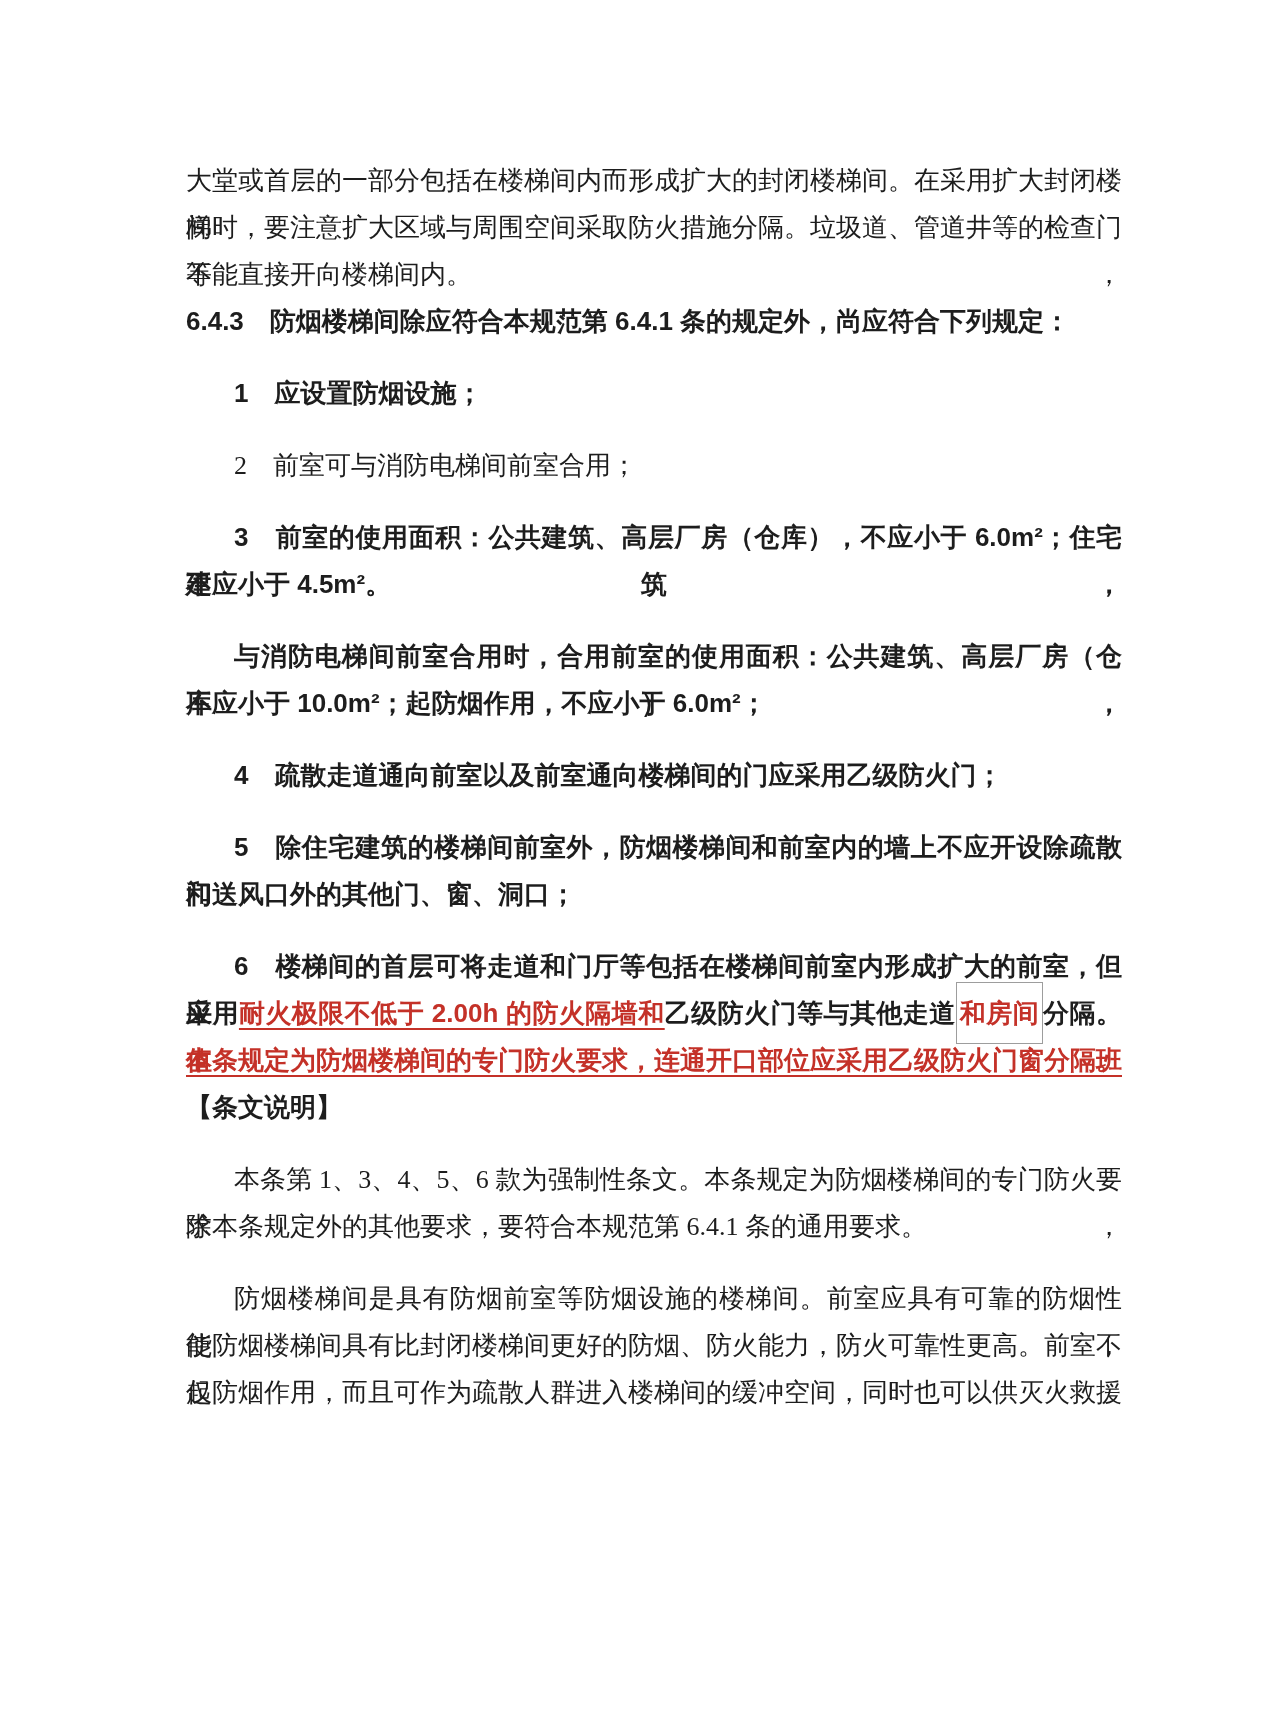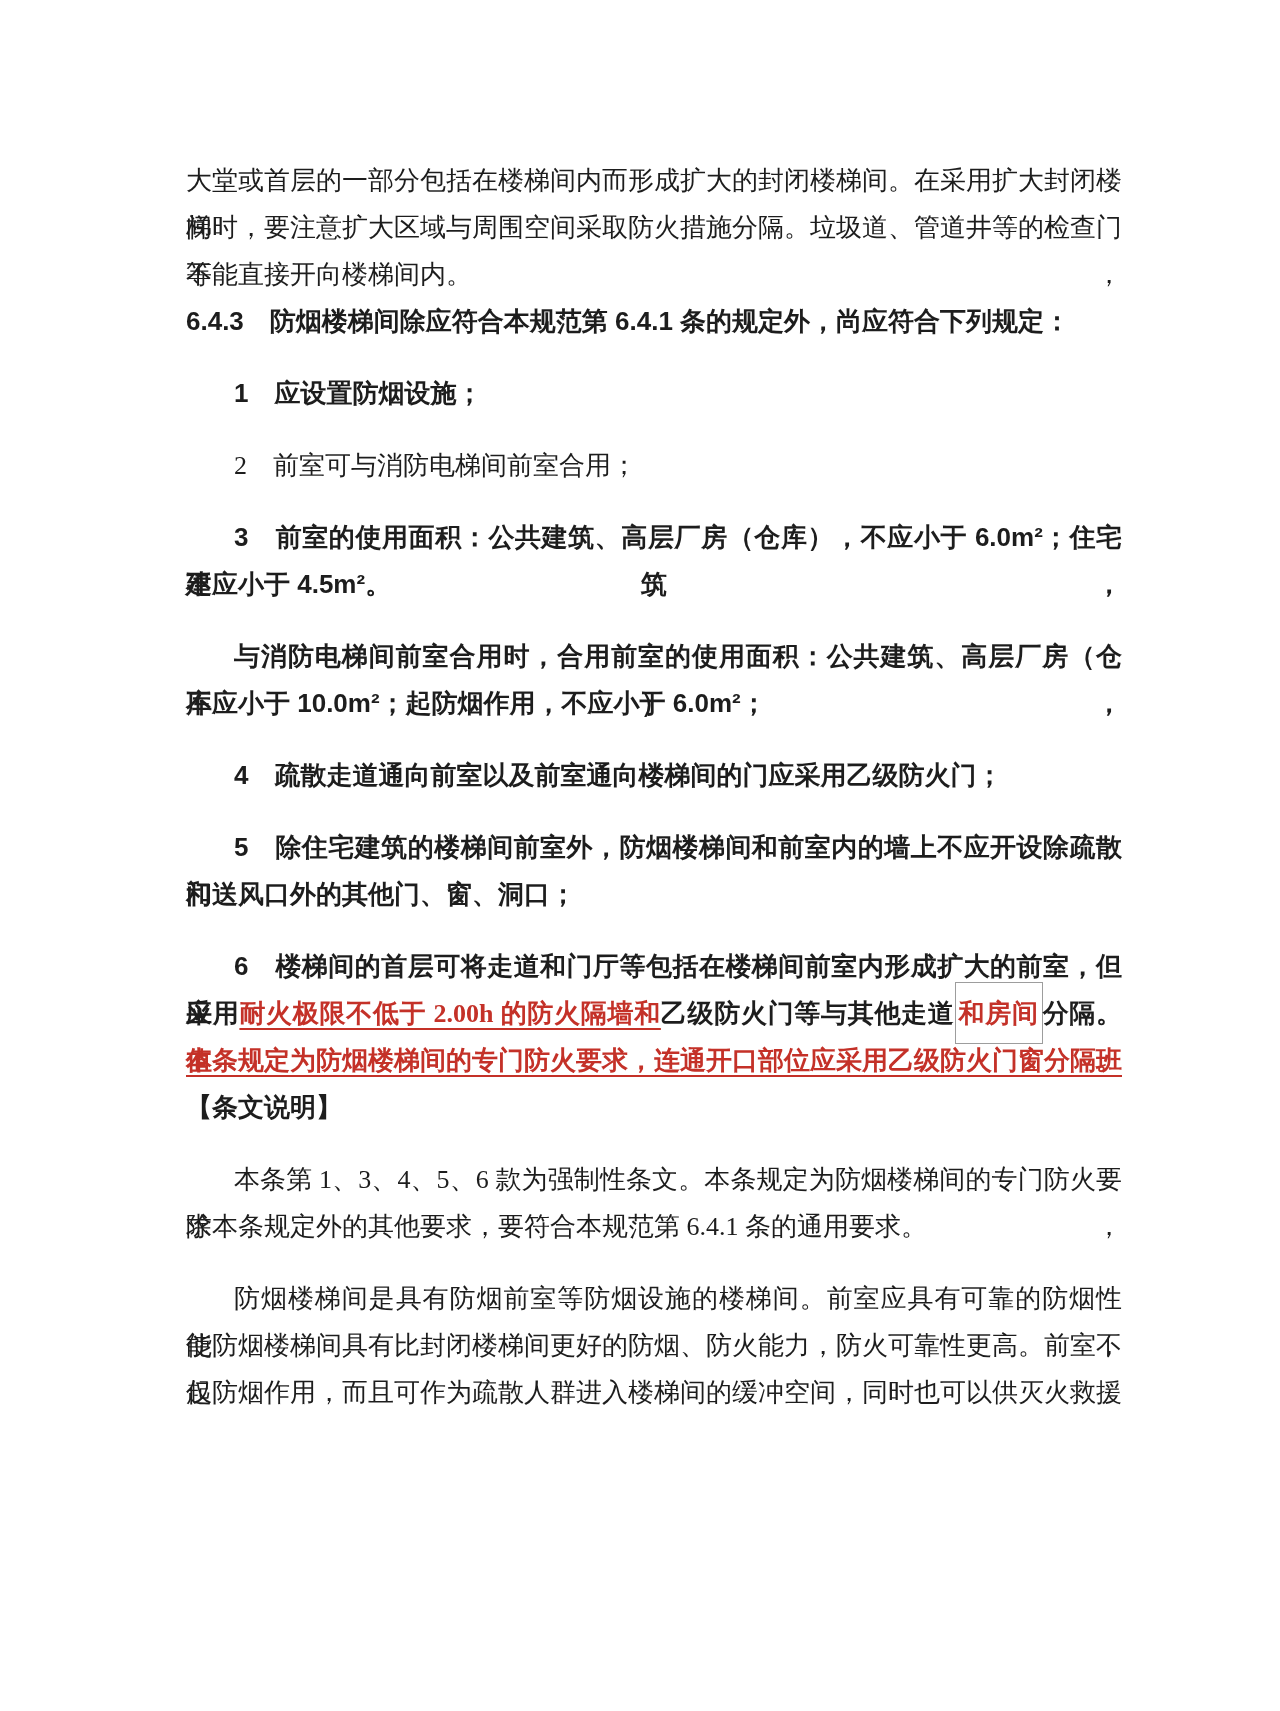--- a/index.html
+++ b/index.html
@@ -41,21 +41,21 @@
   }
   .seg-song {
     font-family: "Liberation Serif", "DejaVu Serif", serif;
     font-weight: 400;
   }
   .seg-hei {
     font-family: "Liberation Sans", "DejaVu Sans", sans-serif;
     font-weight: 600;
   }
   .seg-hei-red-underline {
-    font-family: Liberation Serif, serif;
+    font-family: Liberation Sans, sans-serif;
     font-weight: 600;
     color: var(--red, #c43128);
     text-decoration: underline;
     text-decoration-color: var(--red, #c43128);
     text-decoration-thickness: 2px;
     text-underline-offset: 6px;
   }
   .seg-hei-red-box {
     font-family: "Liberation Sans", "DejaVu Sans", sans-serif;
     font-weight: 600;

